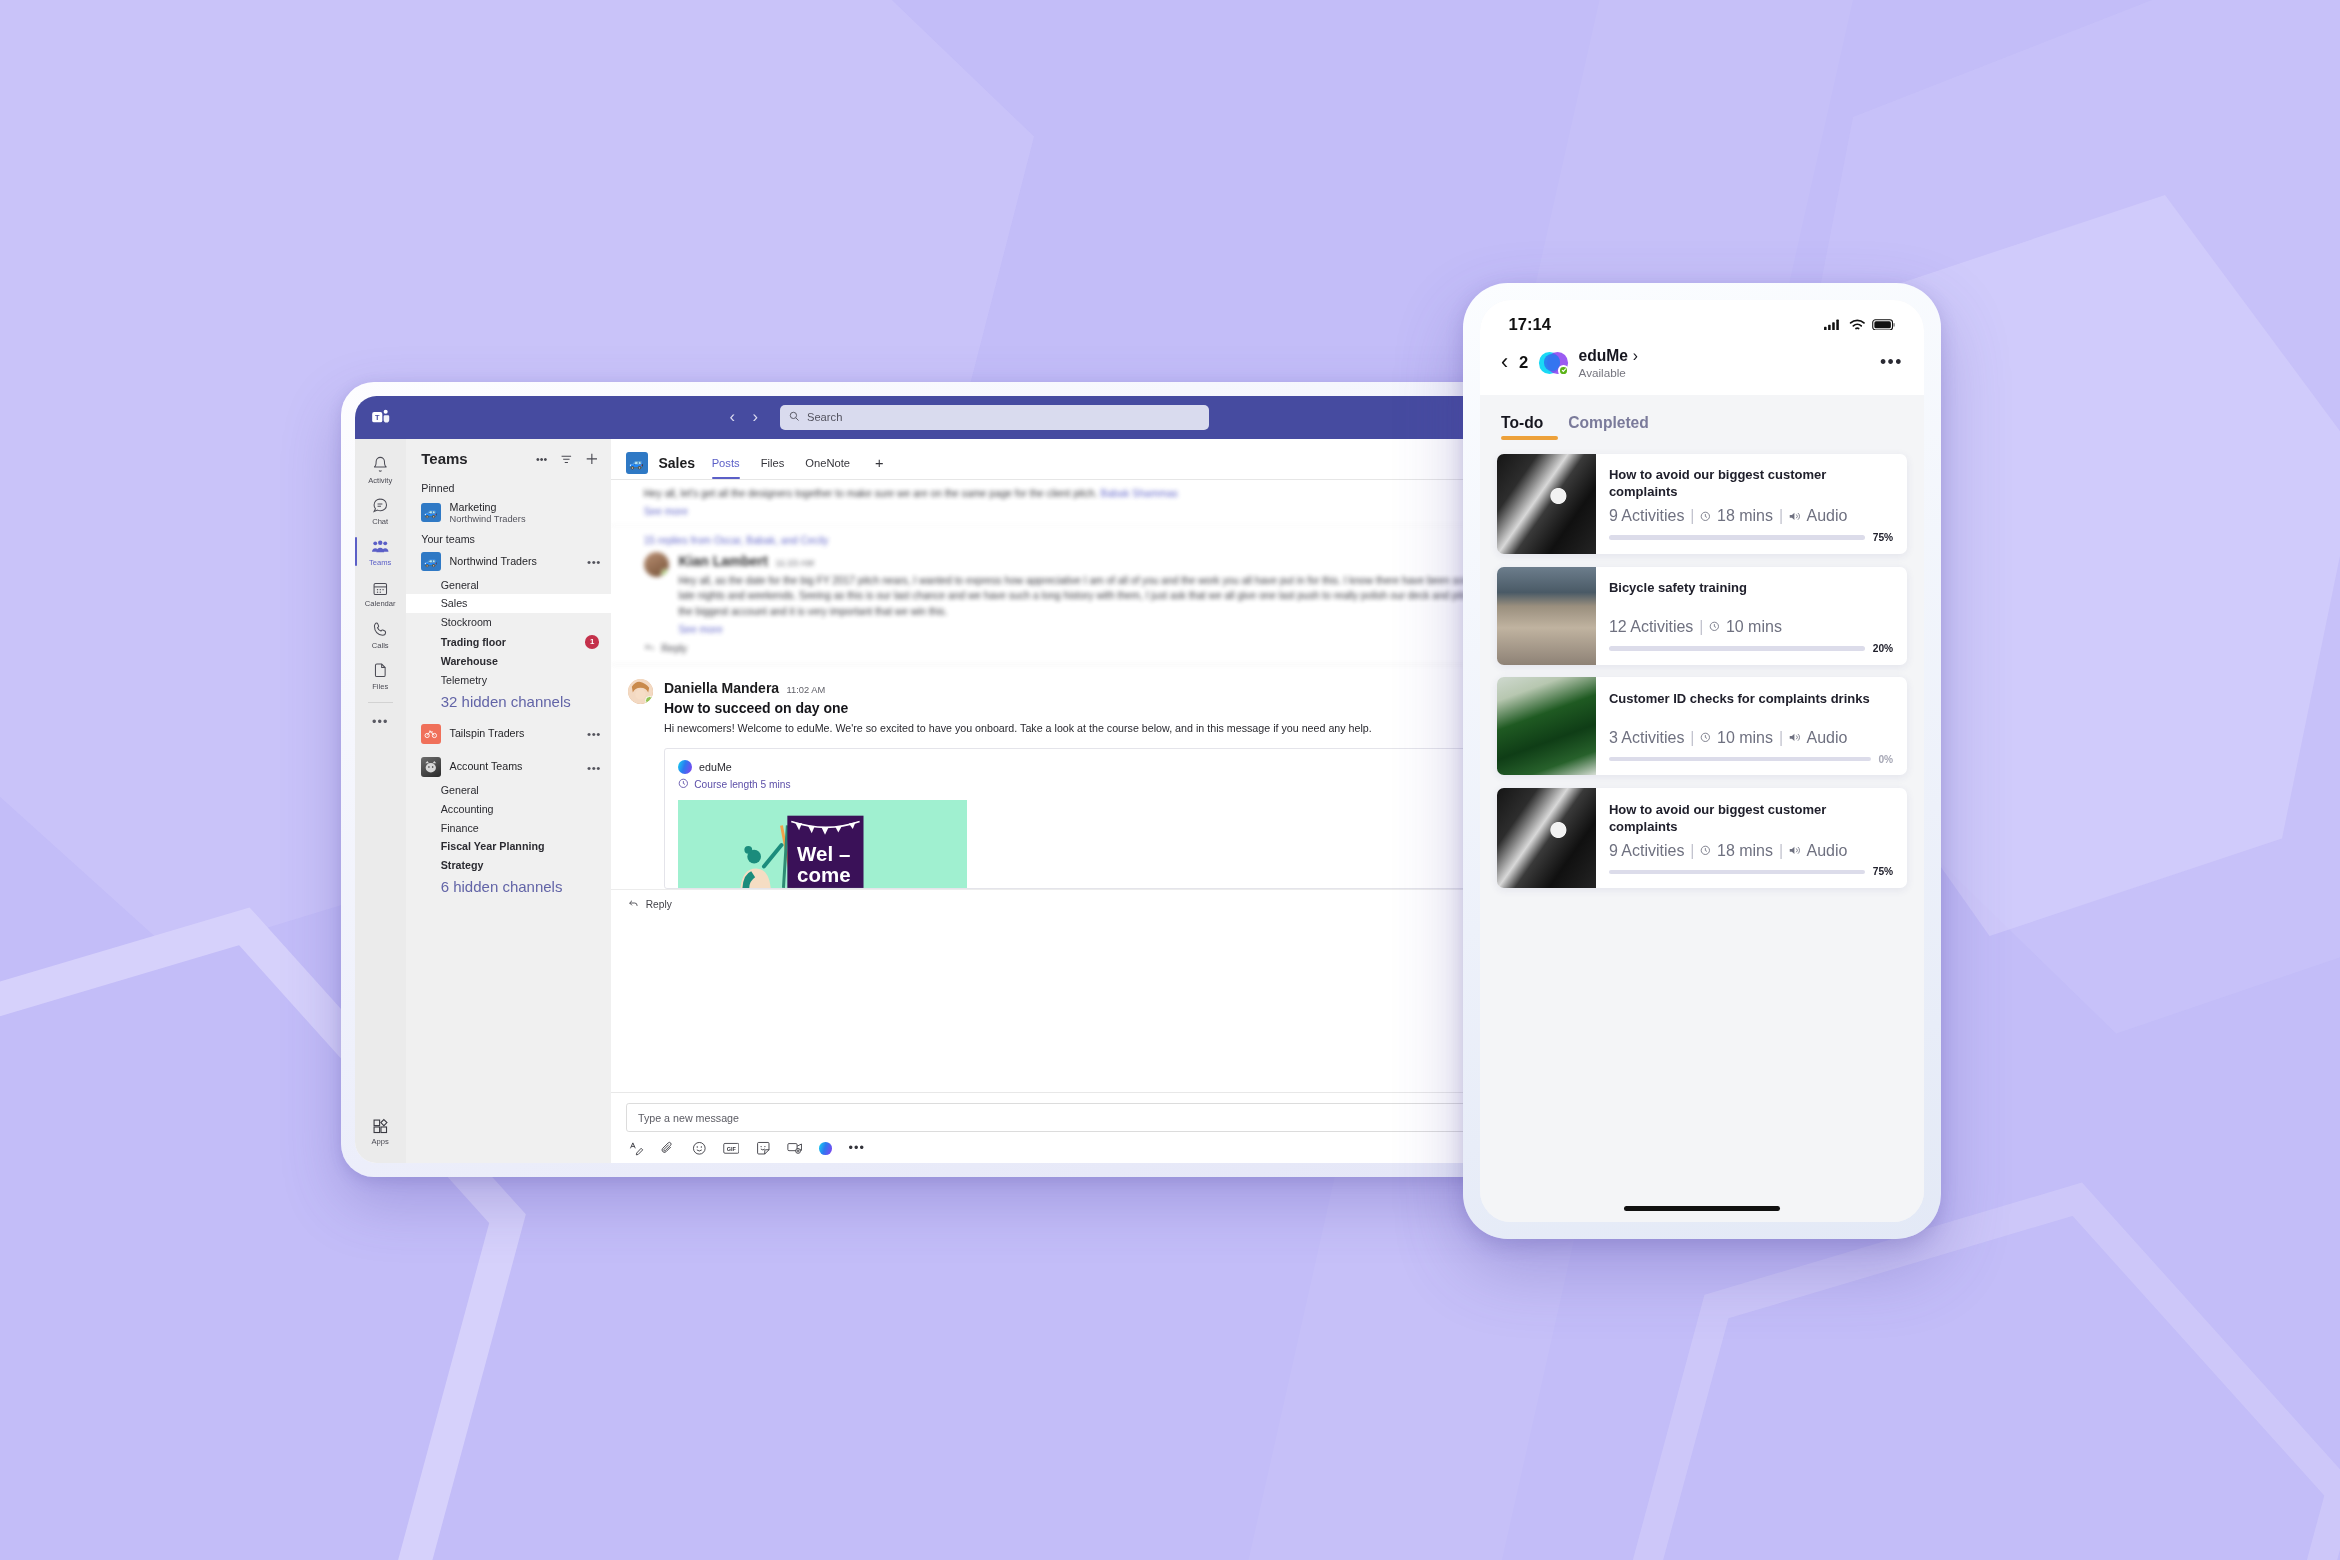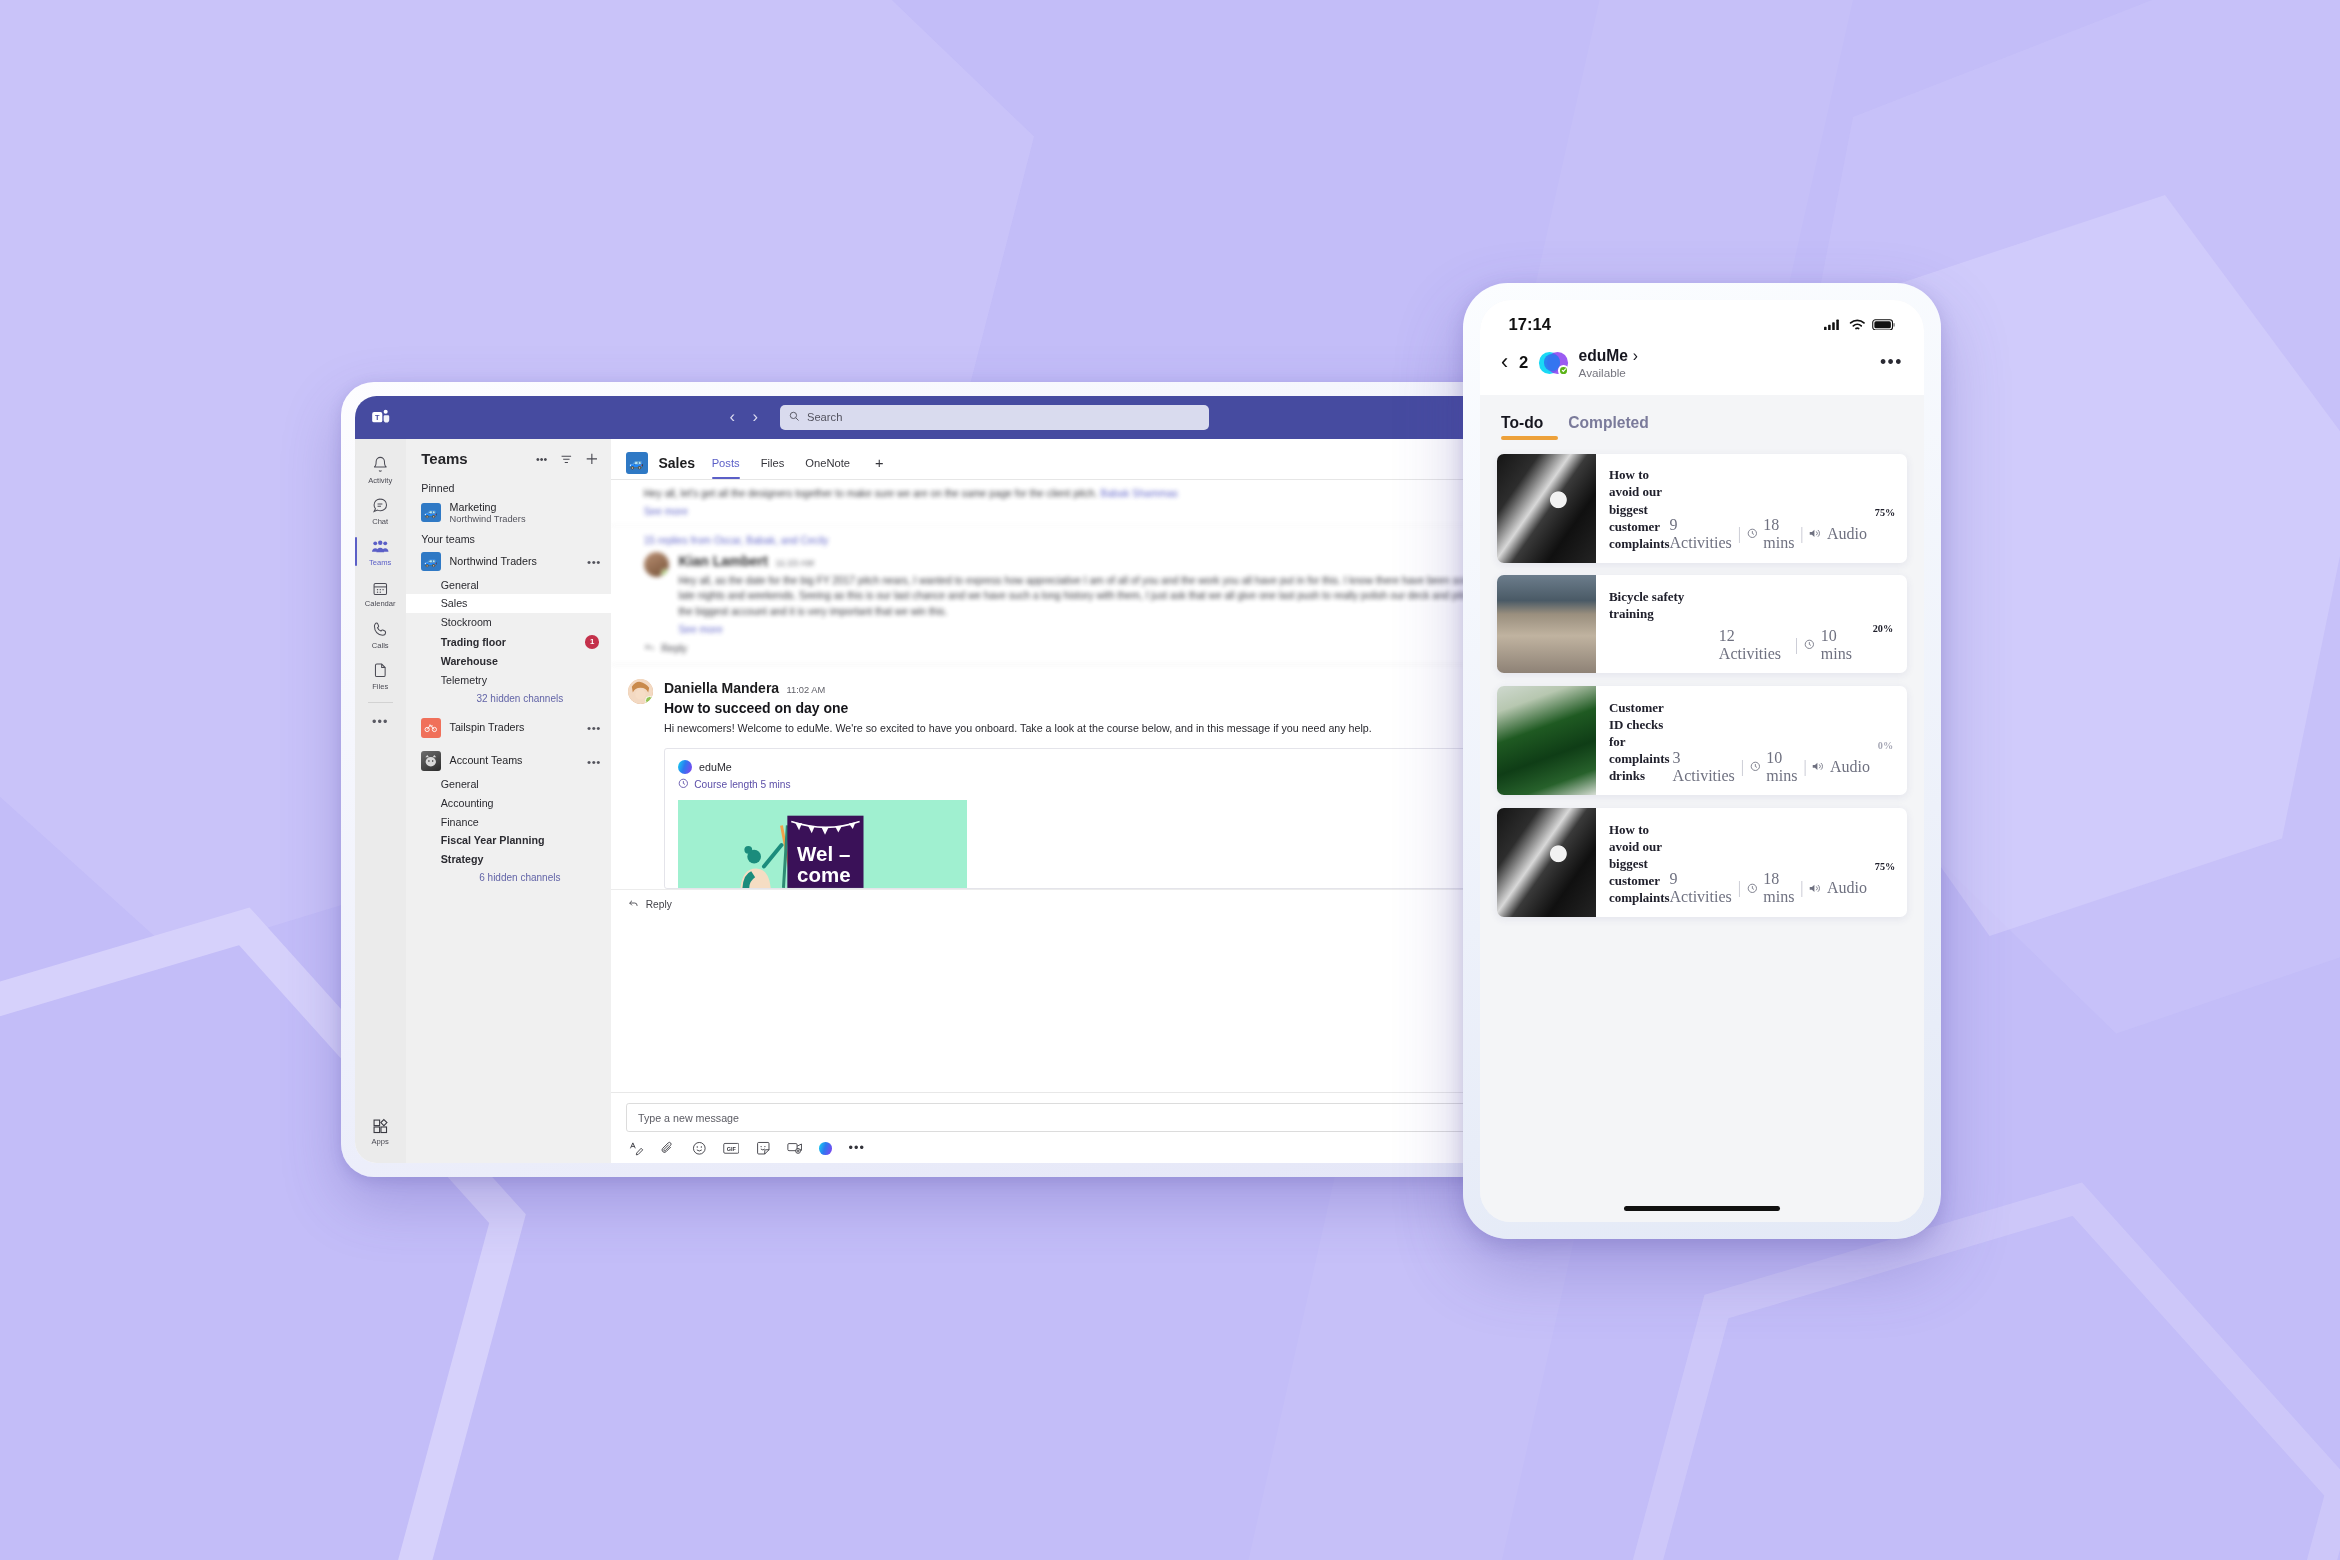--- a/index.html
+++ b/index.html
@@ -114,21 +114,21 @@
     padding: 3.4px 11.7px 3.4px 35px;
     font-size: 10.7px; color:#2b2b31; cursor:pointer;
   }
   .chan-row.selected { background:#fff; }
   .chan-row.bold { font-weight: 700; }
   .chan-badge {
     margin-left:auto; background:#c4314b; color:#fff;
     width:13.7px; height:13.7px; border-radius:50%;
     font-size:7.8px; display:flex; align-items:center; justify-content:center; font-weight:600;
   }
-  .hidden-link { padding: 3.9px 11.7px 3.9px 35px; font-size: 10px; color:#6264a7; cursor:pointer;text-align:center;}
+  .hidden-link { padding: 3.9px 11.7px 3.9px 35px; font-size: 15px; color:#6264a7; cursor:pointer;}
 
   
   .channel-col { flex: 1; display:flex; flex-direction: column; background:#fff; min-width:0; }
   .channel-hdr {
     display:flex; align-items:center; gap: 10.7px;
     padding: 8.8px 15.6px 0 15.6px;
     border-bottom: 1px solid #e6e6e6;
     height: 41px; flex: 0 0 41px;
   }
   .chan-av { width:21.5px;height:21.5px;border-radius:2.9px;display:flex;align-items:center;justify-content:center;font-size:11.7px;}
@@ -225,21 +225,21 @@
   .ph-tab.active{color:#16161f;}
   .ph-tab.active::after{content:"";position:absolute;left:0;width:57px;height:3.4px;bottom:0;background:#eda13a;border-radius:2.9px;}
 
   .course-list{flex:1;padding: 13.7px 17.6px 0;overflow:hidden;background:#f4f5f7;}
   .course-card{
     display:flex;background:#fff;border-radius:6.8px;overflow:hidden;
     margin-bottom:12.7px;box-shadow:0 2px 8.8px rgba(60,50,120,.09);
     min-height:98px;
   }
   .cc-thumb{width:99px;flex:0 0 99px;background-size:cover;background-position:center;}
-  .cc-body{flex:1;padding:12.7px 13.7px 10.7px 12.7px;display:flex;flex-direction:row;min-width:0;font-family:Liberation Serif, serif;}
+  .cc-body{flex:1;padding:12.7px 13.7px 10.7px 12.7px;display:flex;flex-direction:column;min-width:0;}
   .cc-title{font-size:13px;font-weight:700;color:#20202c;line-height:1.32;}
   .cc-meta{display:flex;align-items:center;gap:5.9px;font-size:16px;color:#6f7180;margin-top:auto;padding-top:6.8px;}
   .cc-sep{color:#c3c4cf;}
   .cc-prog-row{display:flex;align-items:center;gap:7.8px;margin-top:6.8px;}
   .cc-track{flex:1;height:4.9px;border-radius:3.9px;background:#dcdcea;overflow:hidden;}
   .cc-fill{height:100%;background:#eda13a;border-radius:3.9px;}
   .cc-pct{font-size:10.2px;font-weight:700;color:#20202c;}
   .cc-pct.zero{color:#a6a7b5;font-weight:600;}
   .home-ind{
     position:absolute;bottom:11.7px;left:50%;transform:translateX(-50%);

